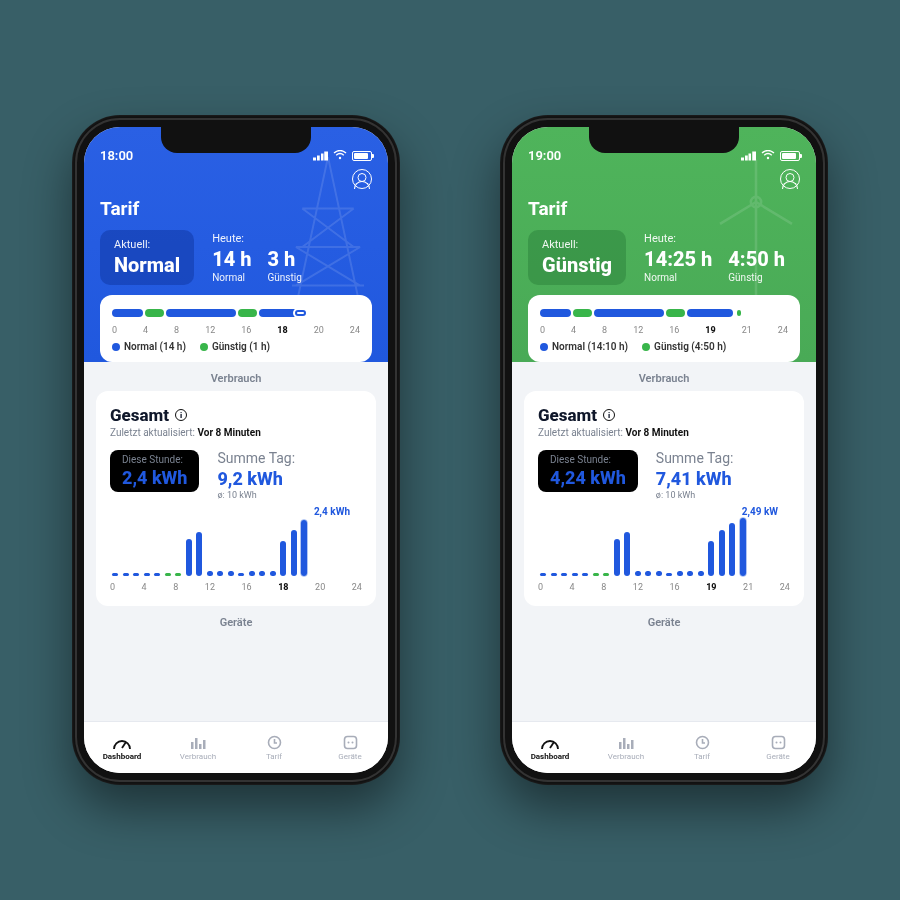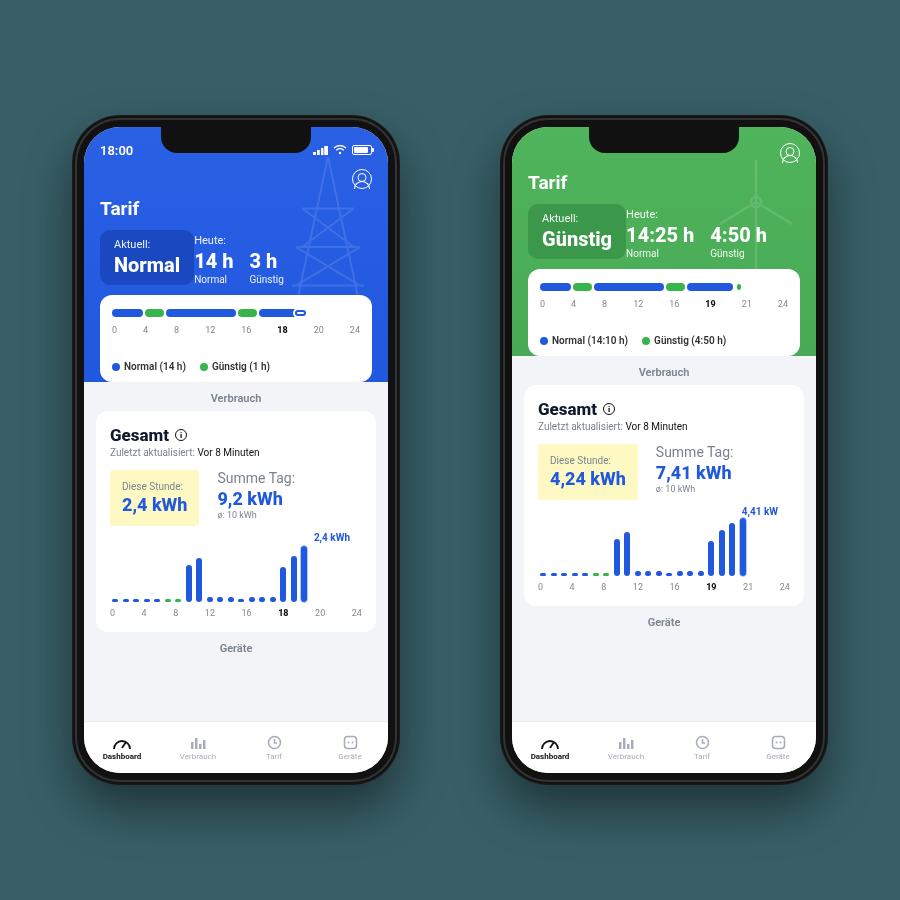--- a/index.html
+++ b/index.html
@@ -4,62 +4,62 @@
 <style>
   *{box-sizing:border-box;margin:0;padding:0;font-family:-apple-system,BlinkMacSystemFont,'Segoe UI',Roboto,sans-serif}
   body{background:#385F67;width:900px;height:900px;display:flex;justify-content:center;align-items:center;gap:100px}
   .phone{width:328px;height:670px;background:#111;border-radius:48px;padding:12px;box-shadow:0 24px 48px rgba(0,0,0,.45),inset 0 0 3px rgba(255,255,255,.1);position:relative}
   .phone:before{content:"";position:absolute;top:3px;left:3px;right:3px;bottom:3px;border-radius:45px;border:2px solid #333;pointer-events:none}
   .screen{width:100%;height:100%;border-radius:36px;overflow:hidden;background:#f2f4f7;position:relative;display:flex;flex-direction:column}
   .notch{position:absolute;top:0;left:50%;transform:translateX(-50%);width:150px;height:26px;background:#111;border-radius:0 0 16px 16px;z-index:10}
   .hero{padding:10px 16px 0 16px;color:#fff;position:relative;overflow:hidden}
   .hero.blue{background:linear-gradient(180deg,#2a60e4 0%,#2058de 100%)}
   .hero.green{background:linear-gradient(180deg,#4fb45b 0%,#49aa56 100%)}
-  .statusbar{display:flex;justify-content:space-between;align-items:center;font-size:13px;font-weight:600;height:26px}
+  .statusbar{display:flex;justify-content:space-between;align-items:flex-end;font-size:13px;font-weight:600;height:26px}
   .status-right{display:flex;gap:5px;align-items:center}
   .signal,.wifi,.battery{display:inline-block}
   .signal{width:15px;height:10px;background:linear-gradient(to right,#fff 20%,transparent 20% 25%,#fff 25% 45%,transparent 45% 50%,#fff 50% 70%,transparent 70% 75%,#fff 75%);clip-path:polygon(0 70%,20% 70%,20% 100%,25% 100%,25% 50%,45% 50%,45% 100%,50% 100%,50% 30%,70% 30%,70% 100%,75% 100%,75% 10%,100% 10%,100% 100%,0 100%)}
   .battery{width:20px;height:10px;border:1px solid #fff;border-radius:2px;position:relative}
   .battery:after{content:"";position:absolute;right:-3px;top:2px;width:2px;height:4px;background:#fff;border-radius:0 1px 1px 0}
   .battery:before{content:"";position:absolute;left:1px;top:1px;bottom:1px;width:14px;background:#fff;border-radius:1px}
   .profile-row{display:flex;justify-content:flex-end;margin:6px 0 2px}
   .profile-icon{width:20px;height:20px;border:1.6px solid #fff;border-radius:50%;position:relative}
   .profile-icon:before{content:"";position:absolute;top:3px;left:50%;transform:translateX(-50%);width:7px;height:7px;border:1.6px solid #fff;border-radius:50%}
   .profile-icon:after{content:"";position:absolute;bottom:-1px;left:50%;transform:translateX(-50%);width:14px;height:7px;border:1.6px solid #fff;border-bottom:none;border-radius:14px 14px 0 0}
   .hero-title{font-size:19px;font-weight:700;margin:8px 0 10px}
-  .tariff-row{display:flex;align-items:flex-end;margin-bottom:10px}
+  .tariff-row{display:flex;gap:18px;align-items:center;margin-bottom:10px}
   .current-box{border-radius:10px;padding:8px 14px}
   .blue .current-box{background:rgba(17,56,165,.55)}
   .green .current-box{background:rgba(40,125,55,.45)}
   .lbl{font-size:11px;opacity:.92}
   .current-val{font-size:20px;font-weight:800;margin-top:2px}
   .today-col .nums{display:flex;gap:16px;margin-top:2px}
   .num-big{font-size:20px;font-weight:800}
   .num-sub{font-size:10px;opacity:.92;margin-top:1px}
   .timeline-card{background:#fff;border-radius:12px;padding:12px 12px 10px;color:#333}
   .tl-bar{position:relative;height:12px;margin-bottom:6px}
   .seg{position:absolute;height:8px;border-radius:4px;top:2px}
   .seg.b{background:#2058de}
   .seg.g{background:#38b54a}
   .seg.cur{outline:2px solid #2058de;outline-offset:-4px;background:#fff!important;height:10px;top:1px;border-radius:5px}
   .seg.curG{outline:2px solid #38b54a;outline-offset:-4px;background:#fff!important;height:10px;top:1px;border-radius:5px}
   .tl-ticks{display:flex;justify-content:space-between;font-size:9px;color:#888}
   .tl-ticks span.bold{font-weight:800;color:#111}
-  .tl-legend{display:flex;gap:14px;font-size:10px;color:#333;margin-top:26px;font-weight:600}
+  .tl-legend{display:flex;gap:14px;font-size:10px;color:#333;margin-top:6px;font-weight:600}
   .dot{width:8px;height:8px;border-radius:50%;display:inline-block;margin-right:4px;vertical-align:middle}
   .dot.b{background:#2058de}.dot.g{background:#38b54a}
   .tower{position:absolute;right:-10px;top:30px;width:140px;height:180px;opacity:.12;pointer-events:none}
   .section-label{font-size:11px;color:#7a8290;text-align:center;font-weight:600;padding:10px 0 6px}
   .usage-card{background:#fff;margin:0 12px;border-radius:12px;padding:14px;color:#0f172a}
   .usage-title{font-size:17px;font-weight:800;display:flex;gap:6px;align-items:center}
   .info-icon{width:12px;height:12px;border:1.4px solid #111;border-radius:50%;display:inline-flex;align-items:center;justify-content:center;font-size:8px;font-weight:900}
   .updated{font-size:10px;color:#7a8290;margin-top:2px}
-  .updated b{color:#111;font-weight:400}
+  .updated b{color:#111;font-weight:700}
   .usage-row{display:flex;gap:18px;margin-top:12px;align-items:flex-start}
-  .hour-box{background:#fef9c3;border-radius:3px;padding:11px 12px}
+  .hour-box{background:#000000;border-radius:8px;padding:4px 12px}
   .hour-box .lbl2{font-size:10px;color:#7a8290}
   .big-blue{font-size:18px;font-weight:800;color:#2058de;margin-top:2px}
   .sum-col .lbl2{font-size:14px;color:#7a8290}
   .avg{font-size:9px;color:#7a8290;margin-top:1px}
   .chart-area{height:84px;position:relative;margin-top:8px}
   .chart-callout{position:absolute;right:12px;top:-2px;font-size:10px;font-weight:700;color:#2058de}
   .bars{position:absolute;left:0;right:0;bottom:16px;height:58px;display:flex;align-items:flex-end;justify-content:space-between;padding:0 2px}
   .bar{width:6px;background:#2058de;border-radius:3px}
   .bars .gr{background:#38b54a;height:3px;width:6px;border-radius:2px;align-self:flex-end}
   .axis{position:absolute;left:0;right:0;bottom:0;display:flex;justify-content:space-between;font-size:9px;color:#888}
@@ -254,20 +254,34 @@
     <div class="hero green">
       <svg class="tower" viewBox="0 0 100 140">
           <g stroke="#fff" stroke-width="2" fill="none">
             <line x1="50" y1="35" x2="50" y2="140"></line>
             <circle cx="50" cy="35" r="4"></circle>
             <line x1="50" y1="35" x2="50" y2="2"></line>
             <line x1="50" y1="35" x2="22" y2="52"></line>
             <line x1="50" y1="35" x2="78" y2="52"></line>
           </g>
         </svg>
+      <div class="statusbar">
+        <span>19:00</span>
+        <span class="status-right">
+          <span class="signal"></span>
+          <span><svg width="14" height="10" viewBox="0 0 14 10">
+                <g stroke="#fff" stroke-width="1.4" fill="none">
+                  <path d="M1 3 Q7 -2 13 3"></path>
+                  <path d="M3.2 5.2 Q7 1.8 10.8 5.2"></path>
+                  <circle cx="7" cy="8" r="1.2" fill="#fff" stroke="none"></circle>
+                </g>
+              </svg></span>
+          <span class="battery"></span>
+        </span>
+      </div>
       <div class="profile-row">
           <span class="profile-icon"></span>
         </div>
       <div class="hero-title">Tarif</div>
       <div class="tariff-row">
         <div class="current-box">
           <div class="lbl">Aktuell:</div>
           <div class="current-val">Günstig</div>
         </div>
         <div class="today-col">
@@ -321,21 +335,21 @@
           <div class="lbl2">Diese Stunde:</div>
           <div class="big-blue">4,24 kWh</div>
         </div>
         <div class="sum-col">
           <div class="lbl2">Summe Tag:</div>
           <div class="big-blue">7,41 kWh</div>
           <div class="avg">ø: 10 kWh</div>
         </div>
       </div>
       <div class="chart-area">
-        <div class="chart-callout">4,41 kW</div>
+        <div class="chart-callout">2,49 kW</div>
         <div class="bars" id="bars1">
             <div class="bar" style="height: 3.48px;"></div>
             <div class="bar" style="height: 3.48px;"></div>
             <div class="bar" style="height: 3.48px;"></div>
             <div class="bar" style="height: 3.48px;"></div>
             <div class="bar" style="height: 3.48px;"></div>
             <div class="gr"></div>
             <div class="gr"></div>
             <div class="bar" style="height: 37.12px;"></div>
             <div class="bar" style="height: 44.08px;"></div>

